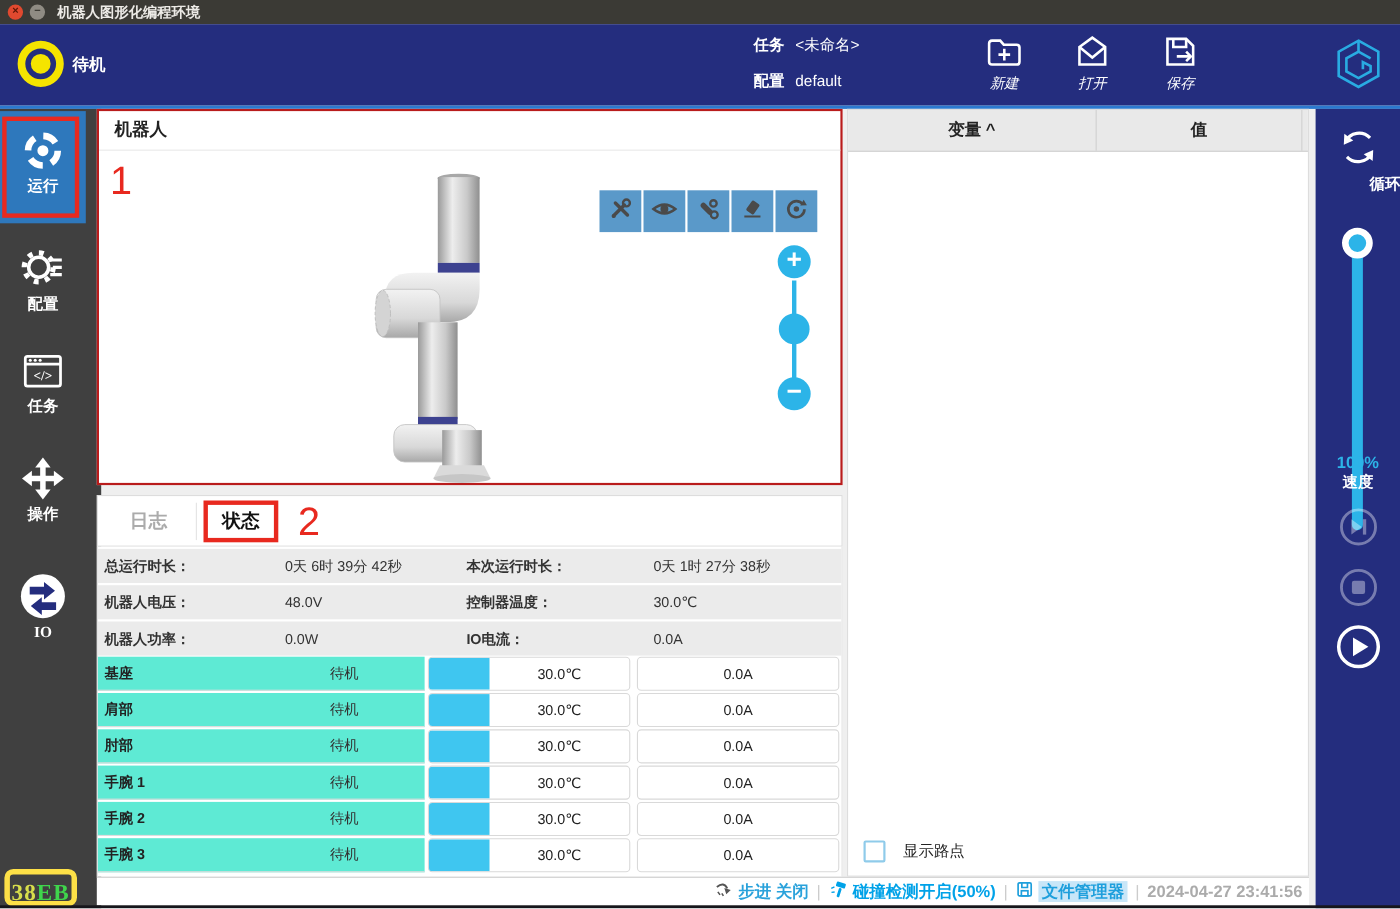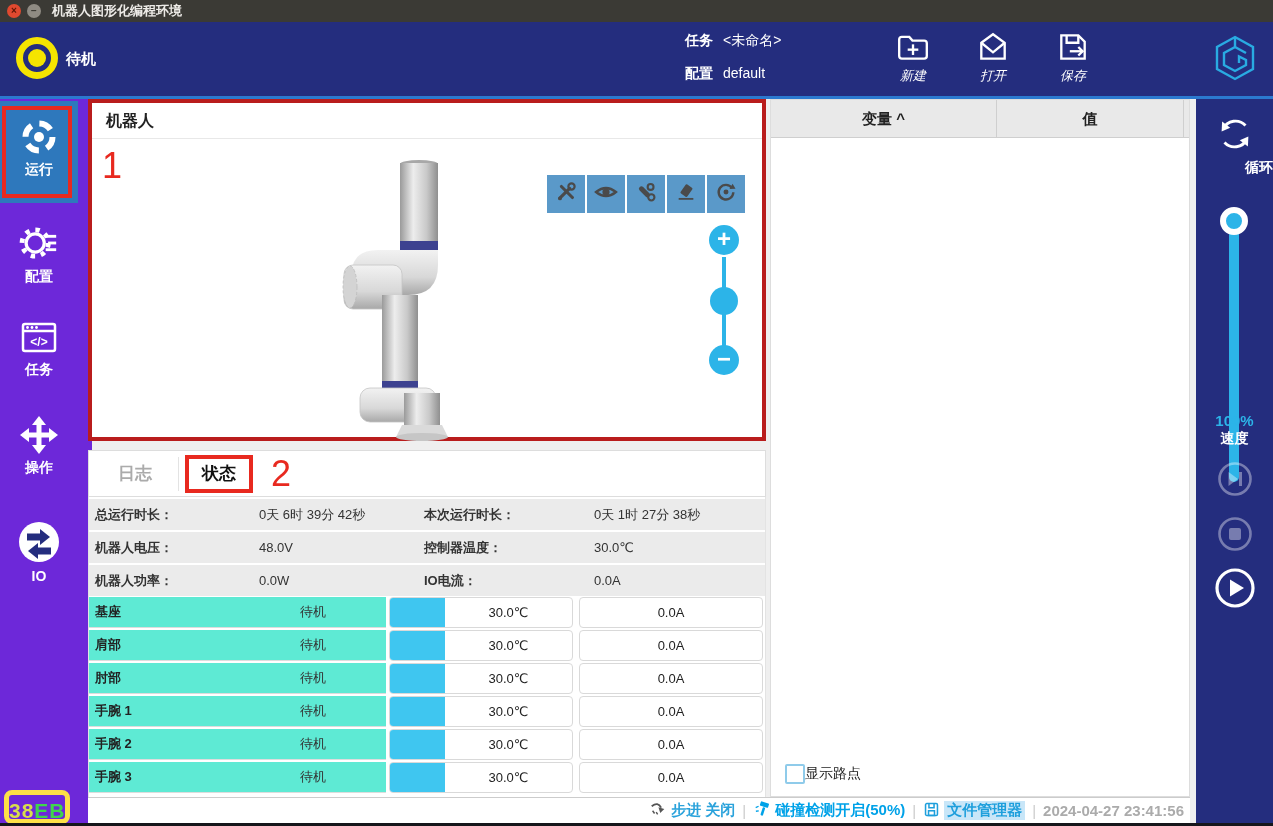--- a/index.html
+++ b/index.html
@@ -23,32 +23,32 @@
   .meta-task { top:10px; } .meta-config { top:43px; }
   .hdr-btn { position:absolute; top:8px; width:62px; text-align:center; color:#fff; cursor:pointer; }
   .hdr-btn svg { display:block; margin:0 auto; }
   .hdr-btn .hlabel { font-size:13px; margin-top:3px;font-style:italic; }
   .btn-new { left:882px; } .btn-open { left:962px; } .btn-save { left:1042px; }
   .logo { position:absolute; left:1211px; top:12px; }
 
   .accent-line { position:absolute; left:0; top:96px; width:1273px; height:3px; background:#2B79CF; }
 
   
-  .left-sidebar { position:absolute; left:0; top:99px; width:92px; height:727px; background:#6d28d9; }
+  .left-sidebar { position:absolute; left:0; top:99px; width:92px; height:727px; background:#404040;font-family:Liberation Serif, serif; }
   .nav-item { position:absolute; left:0; width:78px; text-align:center; color:#fff; cursor:pointer; }
   .nav-item svg { display:block; margin:0 auto; }
   .nav-label { font-size:14px; font-weight:bold; margin-top:4px; }
   .nav-run { top:2px; height:102px; background:#2E78BC; padding-top:16px; }
   .nav-cfg { top:123px; } .nav-task { top:218px; } .nav-op { top:316px; } .nav-io { top:421px; }
   .frame-1 { position:absolute; left:2px; top:5px; width:70px; height:92px; border:4px solid #E8291F; pointer-events:none; }
   .sb-badge { position:absolute; left:4px; bottom:2px; width:66px; height:34px; border:5px solid #fde047; border-radius:8px; text-align:center; line-height:32px; font-size:21px; font-weight:bold; letter-spacing:1px; }
   .badge-y { color:#D8DE4B; } .badge-g { color:#3FD54C; }
 
   
-  .robot-panel { position:absolute; left:88px; top:99px; width:678px; height:342px; background:#fff; border:4px solid #b91c1c; }
+  .robot-panel { position:absolute; left:88px; top:99px; width:678px; height:342px; background:#fff; border:2px solid #b91c1c; }
   .panel-title { height:36px; line-height:36px; padding-left:14px; font-size:16px; font-weight:bold; color:#222; border-bottom:1px solid #E8E8E8; }
   .ann-num { position:absolute; color:#E8291F; font-size:36px; font-weight:400; }
   .ann-1 { left:10px; top:42px; }
   .robot-view { position:absolute; left:230px; top:50px; }
   .view-toolbar { position:absolute; left:455px; top:72px; display:flex; gap:2px; }
   .tool-btn { width:38px; height:38px; background:#5A99C9; display:flex; align-items:center; justify-content:center; cursor:pointer; }
   .zoomctl-plus, .zoomctl-minus { position:absolute; left:617px; width:30px; height:30px; border-radius:50%; background:#2CB4E8; color:#fff; text-align:center; line-height:28px; font-size:24px; font-weight:bold; cursor:pointer; }
   .zoomctl-plus { top:122px; } .zoomctl-minus { top:242px; }
   .zoomctl-track { position:absolute; left:630px; top:154px; width:4px; height:90px; background:#2CB4E8; }
   .zoomctl-handle { position:absolute; left:618px; top:184px; width:28px; height:28px; border-radius:50%; background:#2CB4E8; cursor:pointer; }
@@ -75,21 +75,21 @@
   .j-color { width:55px; background:#3FC6F0; flex:none; }
   .j-temp { flex:1; text-align:center; line-height:29px; font-size:13px; color:#222; }
   .j-cur-cell { position:absolute; left:490px; top:0; width:184px; height:31px; border:1px solid #D9D9D9; border-radius:4px; background:#fff; text-align:center; line-height:29px; font-size:13px; color:#222; }
 
   
   .right-panel { position:absolute; left:770px; top:99px; width:420px; height:698px; background:#fff; border:1px solid #DDDDDD; }
   .var-header { display:flex; height:38px; background:#E9E9E9; border-bottom:1px solid #CFCFCF; }
   .var-col { line-height:38px; text-align:center; font-size:15px; font-weight:bold; color:#222; cursor:pointer; }
   .var-col1 { width:226px; border-right:1px solid #CFCFCF; }
   .var-col2 { width:187px; border-right:1px solid #CFCFCF; }
-  .waypoint-row { position:absolute; left:14px; bottom:12px; display:flex; align-items:center; gap:0; }
+  .waypoint-row { position:absolute; left:14px; bottom:12px; display:flex; align-items:center; gap:16px; }
   .checkbox { width:20px; height:20px; border:2px solid #8FCBEA; border-radius:2px; background:#fff; cursor:pointer; }
   .waypoint-label { font-size:14px; color:#222; }
 
   
   .right-sidebar { position:absolute; left:1196px; top:99px; width:77px; height:727px; background:#242D7E; }
   .loop-item { position:absolute; left:0; top:14px; width:77px; text-align:right; color:#fff; cursor:pointer; }
   .loop-item svg { display:block; margin:0 auto; }
   .speed-handle { position:absolute; left:24px; top:108px; width:28px; height:28px; border-radius:50%; background:#2CB4E8; border:6px solid #fff; cursor:pointer; }
   .speed-track { position:absolute; left:33px; top:123px; width:10px; height:260px; border-radius:5px; background:#2CB4E8; }
   .speed-pct { position:absolute; left:0; top:313px; width:77px; text-align:center; color:#2CB4E8; font-size:15px; font-weight:bold; }

